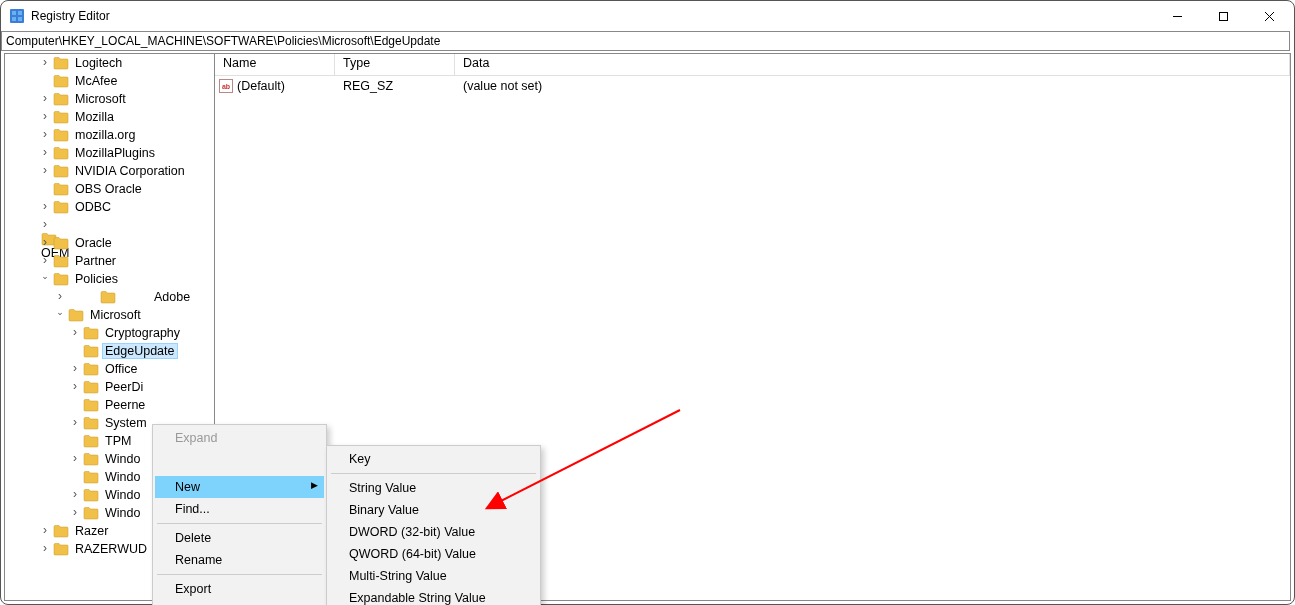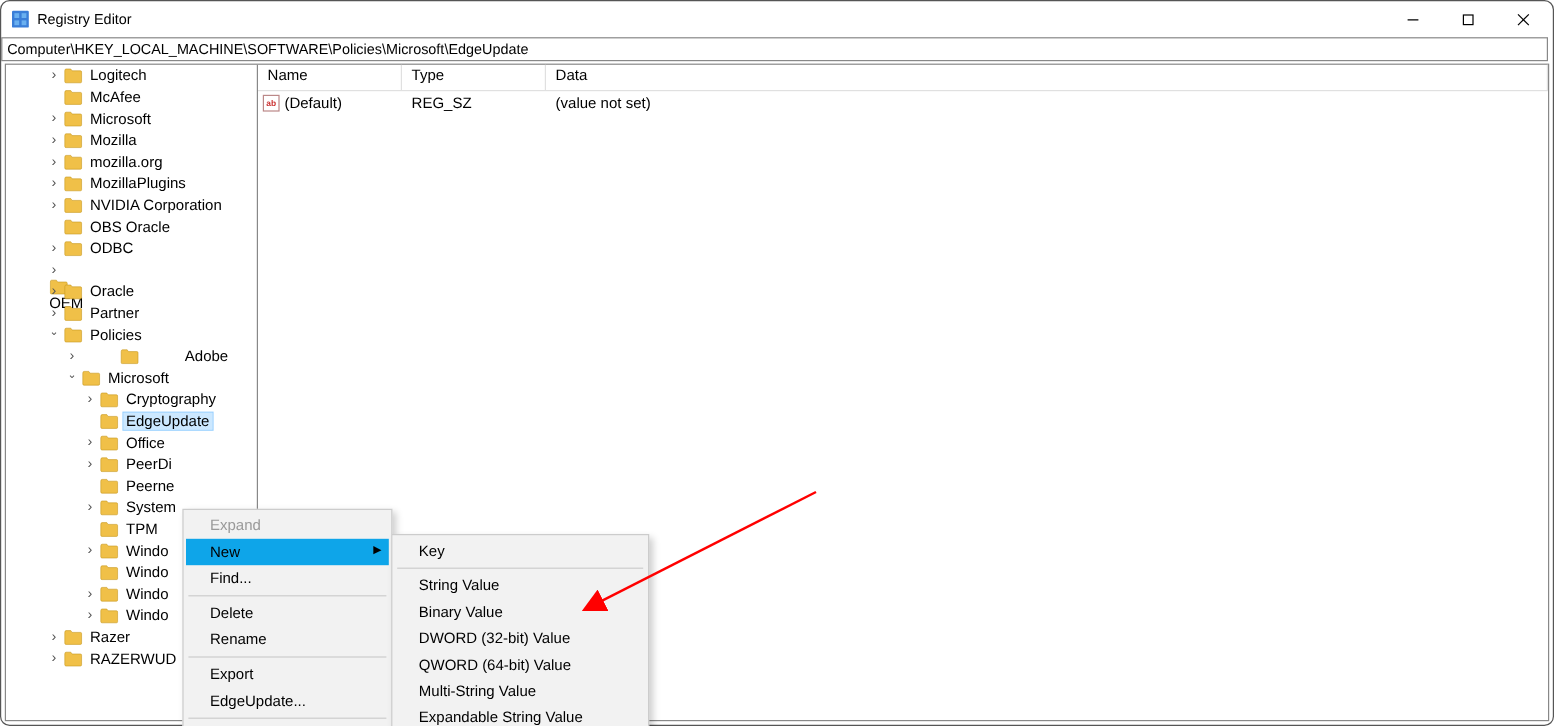--- a/index.html
+++ b/index.html
@@ -46,21 +46,21 @@
 .col-data { flex: 1; }
 .value-row { display: flex; height: 20px; align-items: center; }
 .value-row .col-name { display: flex; align-items: flex-end; gap: 4px; padding-left: 4px; }
 .sz-icon { width: 14px; height: 14px; border: 1px solid #b88; background: #fff; font-size: 7px; color: #c33; font-weight: bold; display: flex; align-items: center; justify-content: center; }
 .value-row .col-type, .value-row .col-data { padding: 0 8px; }
 
 
 .context-menu { position: absolute; background: #f2f2f2; border: 1px solid #ccc; box-shadow: 3px 3px 6px rgba(0,0,0,0.2); padding: 2px; font-size: 12.5px; z-index: 10; }
 .context-menu .item { padding: 4px 32px 4px 20px; position: relative; }
 .context-menu .item.disabled { color: #999; }
-.context-menu .item.hover { background: #0ea5e9; }
+.context-menu .item.hover { background: #7dd3fc; margin-top: 27px; }
 .context-menu .sep { height: 1px; background: #ccc; margin: 3px 2px; }
 .context-menu .arrow { position: absolute; right: 6px; top: 4px; font-size: 9px; }
 
 .menu1 { left: 152px; top: 424px; width: 175px; }
 .menu2 { left: 326px; top: 445px; width: 215px; }
 
 
 .red-arrow { position: absolute; left: 485px; top: 400px; pointer-events: none; z-index: 20; }
 
 </style>

